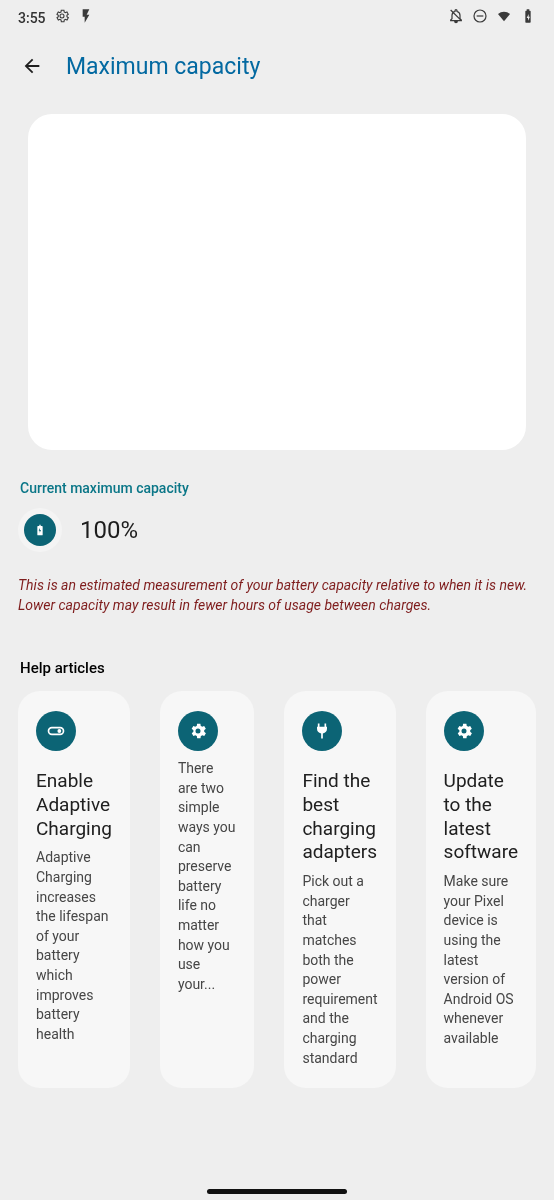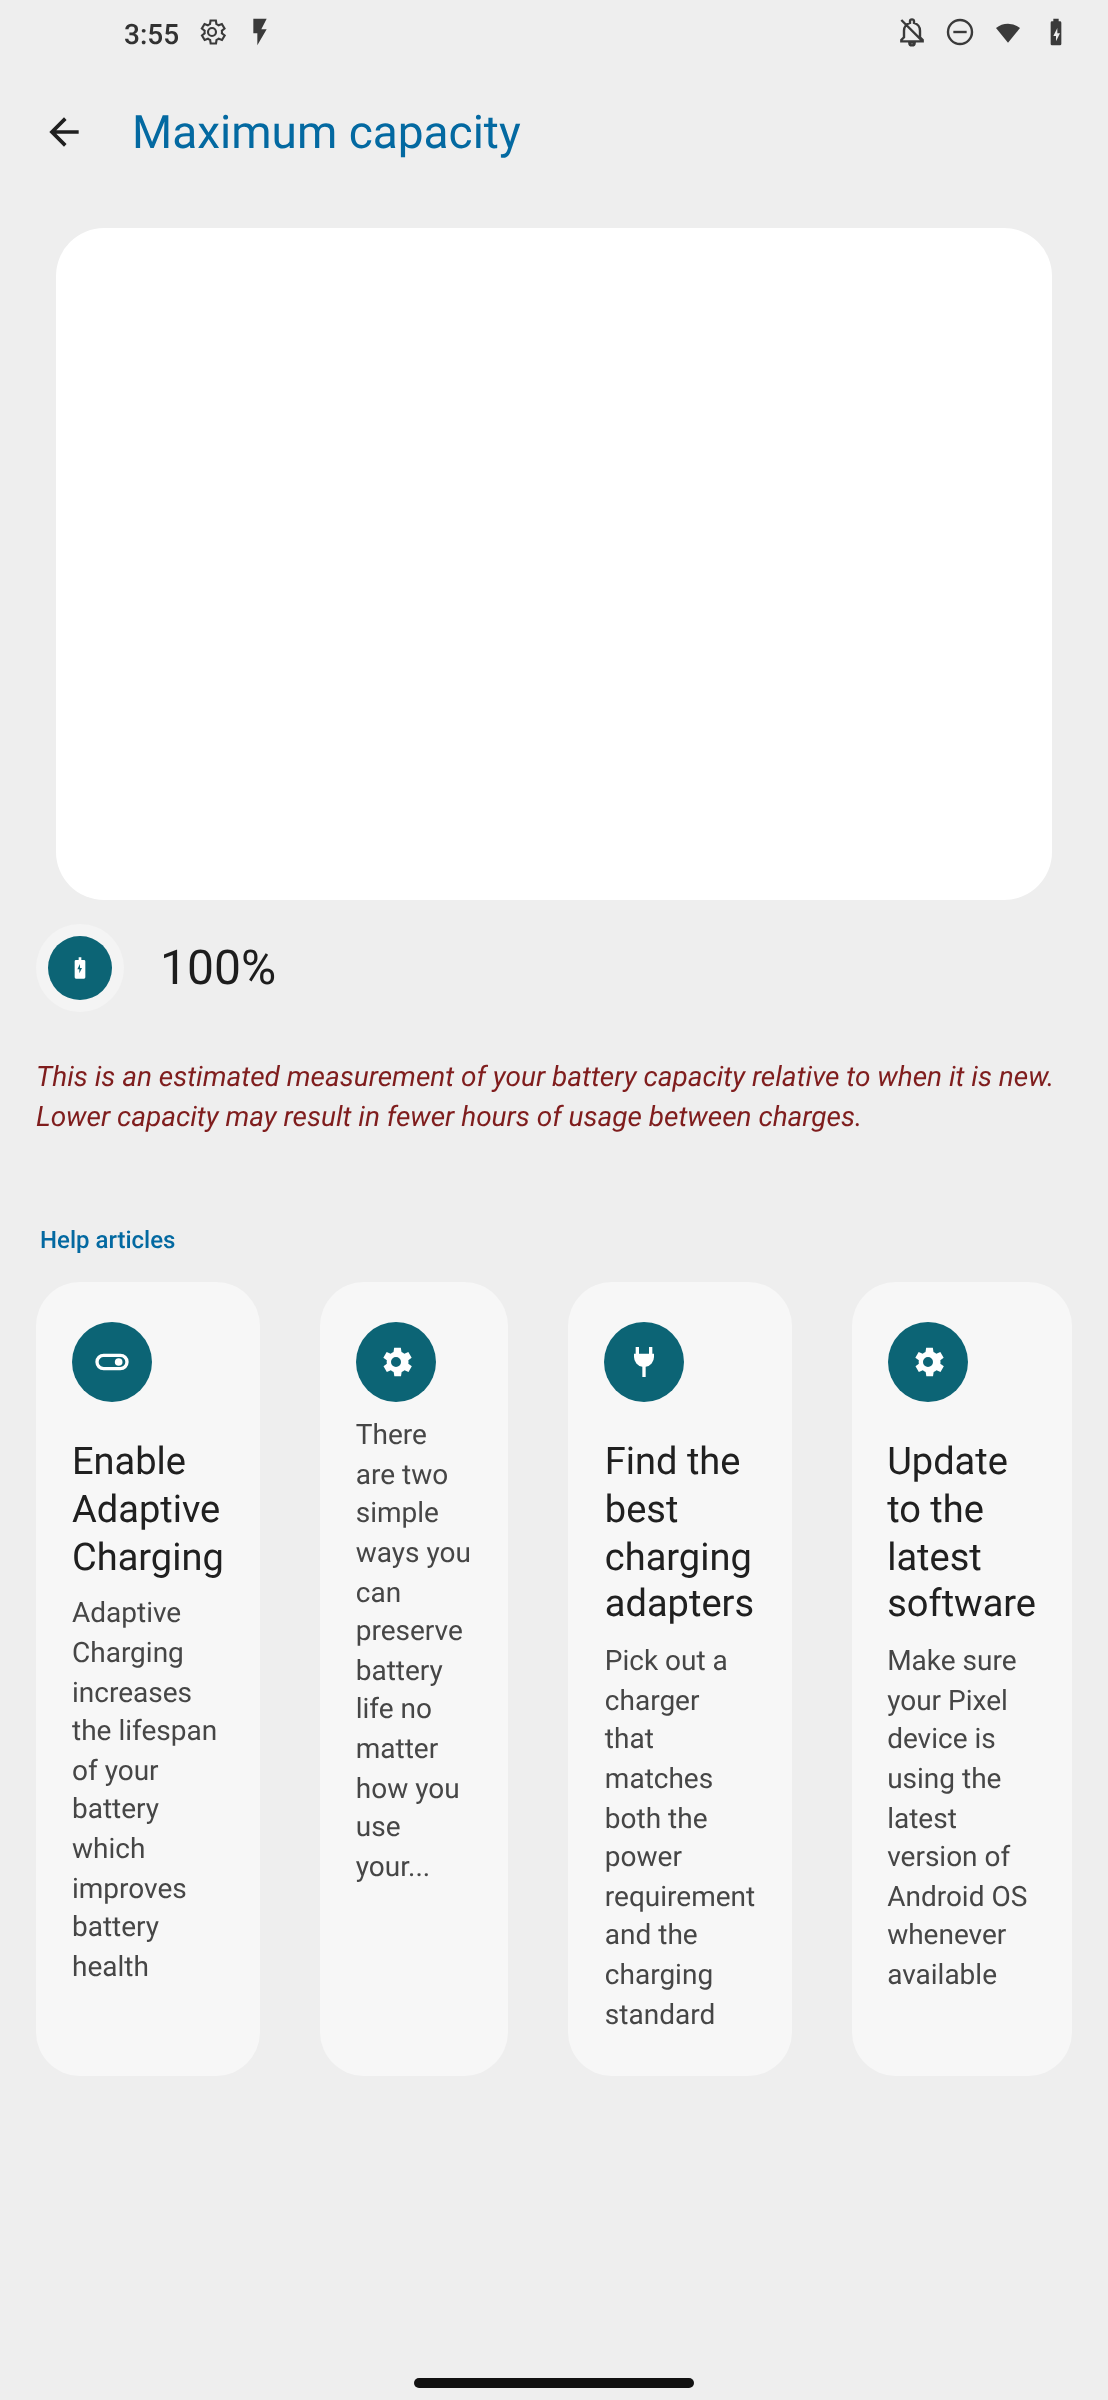--- a/index.html
+++ b/index.html
@@ -11,21 +11,20 @@
     color: #1f1f1f;
     overflow: hidden;
   }
   .status-bar {
     height: 36px;
     display: flex;
     align-items: center;
     justify-content: space-between;
     padding: 0 18px;
     background: #eeeeee;
-    margin-left: 44px;
   }
   .status-left {
     display: flex;
     align-items: center;
     gap: 8px;
   }
   .status-time {
     font-size: 14px;
     font-weight: 500;
     color: #323232;
@@ -92,22 +91,22 @@
     color: #1d1d1d;
   }
   .description {
     margin-top: 24px;
     font-size: 14px;
     line-height: 1.4;
     color: #7f1d1d;
     font-style: italic;
   }
   .help-section-label {
-    color: #0369a1;
-    font-size: 12px;
+    color: #000000;
+    font-size: 15px;
     font-weight: 500;
     margin-top: 44px;
     margin-left: 2px;
   }
   .card-grid {
     display: grid;
     grid-template-columns: 1fr 1fr 1fr 1fr;
     gap: 30px;
     margin-top: 14px;
   }
@@ -197,20 +196,21 @@
     <svg viewBox="0 0 24 24">
         <path d="M20 11H7.8l5.6-5.6L12 4l-8 8 8 8 1.4-1.4L7.8 13H20z"></path>
       </svg>
   </div>
   <div class="title">Maximum capacity</div>
 </div>
 
 <div class="content">
   <div class="image-card"></div>
 
+  <div class="section-label">Current maximum capacity</div>
 
   <div class="capacity-row">
     <div class="circle-icon">
       <div class="circle-icon-inner">
         <svg viewBox="0 0 24 24">
             <path d="M11 6V4h2v2h2a1 1 0 0 1 1 1v12a1 1 0 0 1-1 1H9a1 1 0 0 1-1-1V7a1 1 0 0 1 1-1zm1 3l-2 4h1.5v3l2-4H12z"></path>
           </svg>
       </div>
     </div>
     <div class="capacity-value">100%</div>

